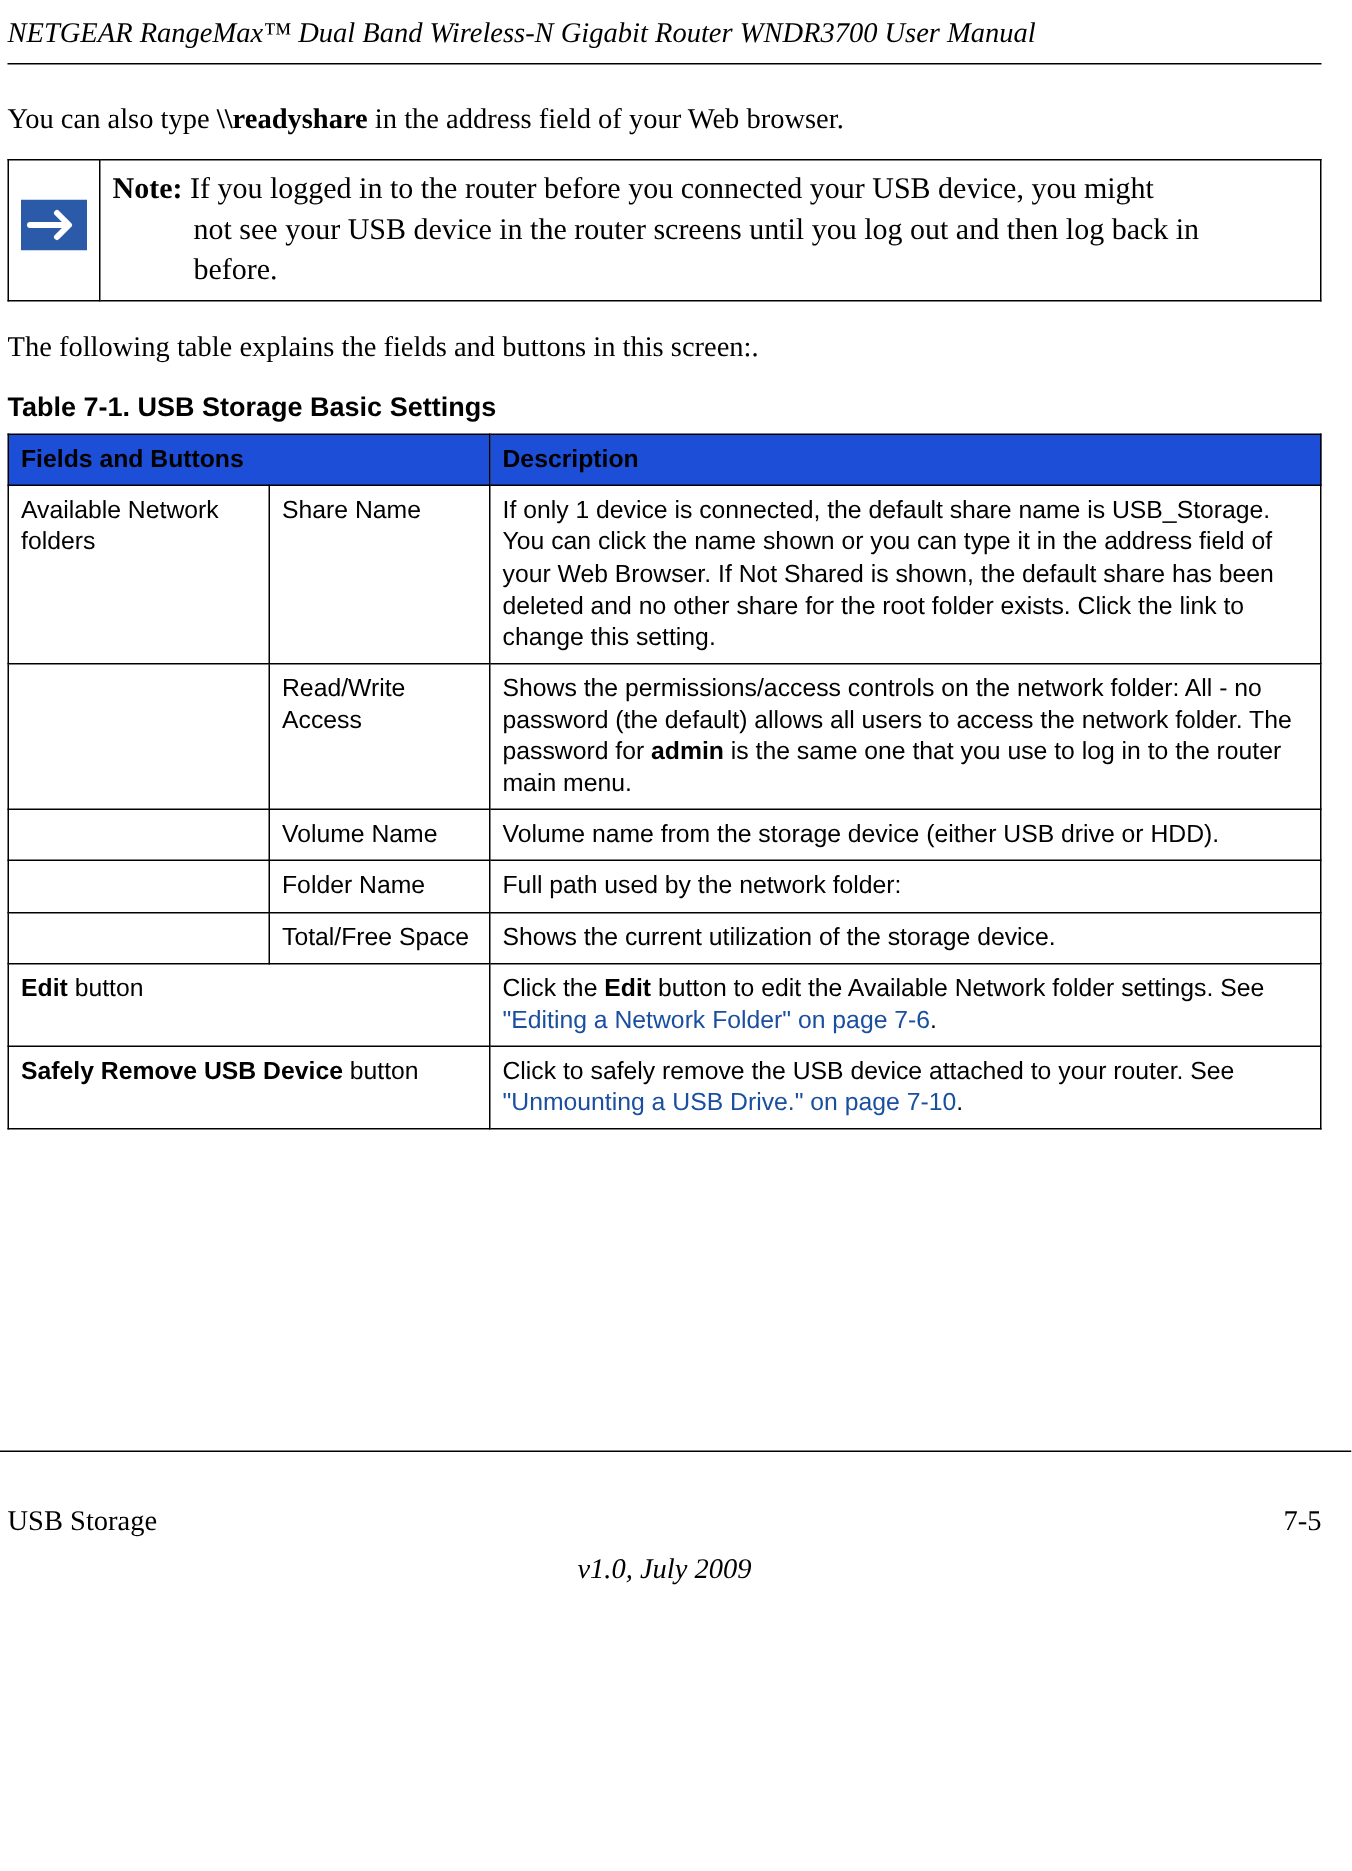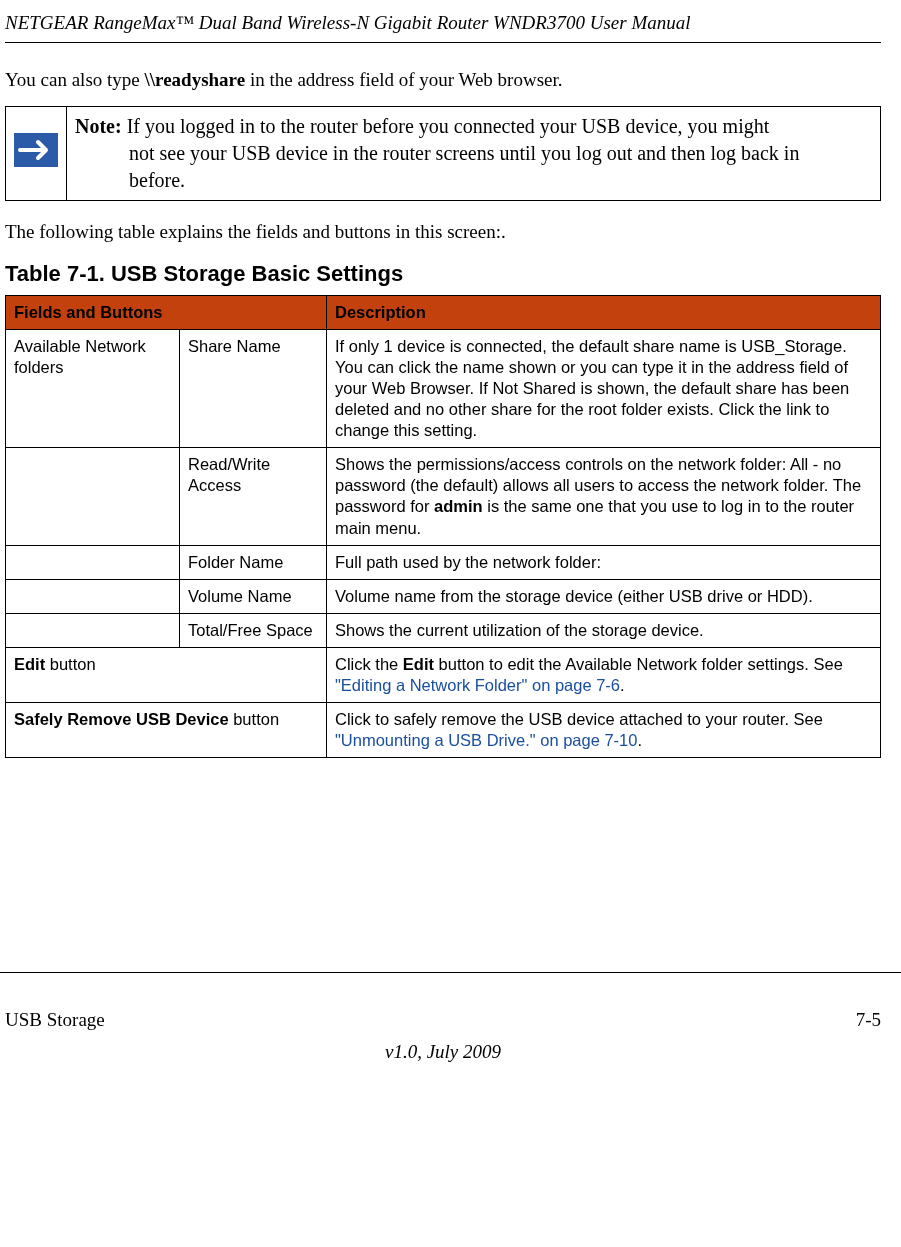--- a/index.html
+++ b/index.html
@@ -47,38 +47,38 @@
     .note-icon {
       width: 44px;
       height: 34px;
       display: inline-block;
     }
     .note-text { line-height: 1.35; }
     .note-text .indent { display: block; padding-left: 54px; }
     .table-title {
       font-family: Arial, Helvetica, sans-serif;
       font-weight: bold;
-      font-size: 22px;
+      font-size: 18px;
       margin: 12px 0 6px 0;
     }
     table.data {
       border-collapse: collapse;
       width: 100%;
       font-family: Arial, Helvetica, sans-serif;
       font-size: 16.5px;
       line-height: 1.28;
     }
     table.data th, table.data td {
       border: 1.5px solid #000;
       padding: 6px 8px;
       vertical-align: top;
       text-align: left;
     }
     table.data th {
-      background: #c2410c;
+      background: #1d4ed8;
       font-weight: bold;
       margin-top: 24px;
     }
     .col1 { width: 157px; }
     .col2 { width: 130px; }
     .link { color: #1a4fa0; }
     .footer {
       padding: 0 20px 0 5px;
       border-top: 1.5px solid #000;
       margin-top: 190px;
@@ -144,27 +144,27 @@
     </tr>
     <tr>
       <td class="col1"></td>
       <td class="col2">Read/Write Access</td>
       <td>
         <span>Shows the permissions/access controls on the network folder: All - no password (the default) allows all users to access the network folder. The password for </span><span class="bold">admin</span><span> is the same one that you use to log in to the router main menu.</span>
       </td>
     </tr>
     <tr>
       <td class="col1"></td>
-      <td class="col2">Folder Name</td>
-      <td>Full path used by the network folder:</td>
+      <td class="col2">Volume Name</td>
+      <td>Volume name from the storage device (either USB drive or HDD).</td>
     </tr>
     <tr>
       <td class="col1"></td>
-      <td class="col2">Volume Name</td>
-      <td>Volume name from the storage device (either USB drive or HDD).</td>
+      <td class="col2">Folder Name</td>
+      <td>Full path used by the network folder:</td>
     </tr>
     <tr>
       <td class="col1"></td>
       <td class="col2">Total/Free Space</td>
       <td>Shows the current utilization of the storage device.</td>
     </tr>
     <tr>
       <td colspan="2">
         <span class="bold">Edit</span><span> button</span>
       </td>

